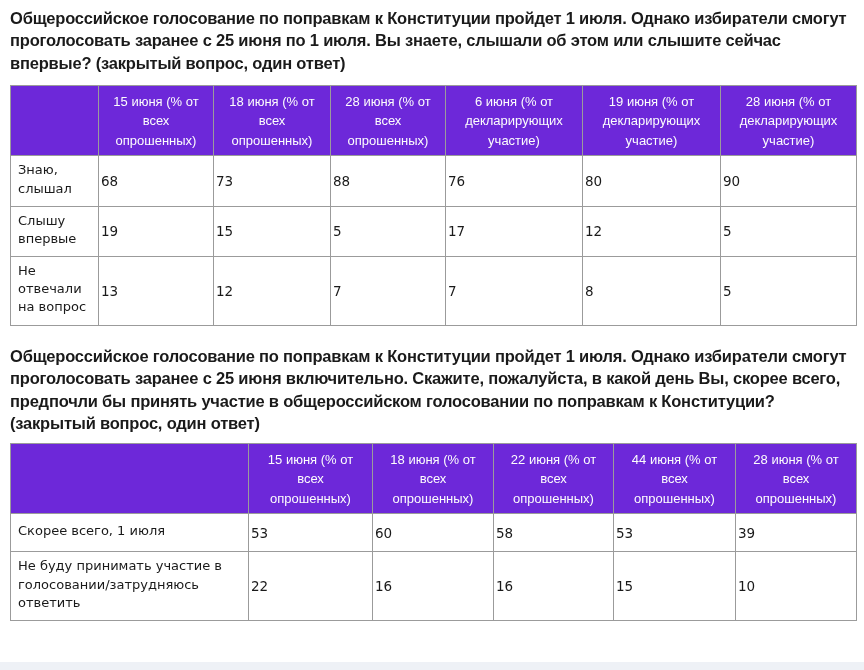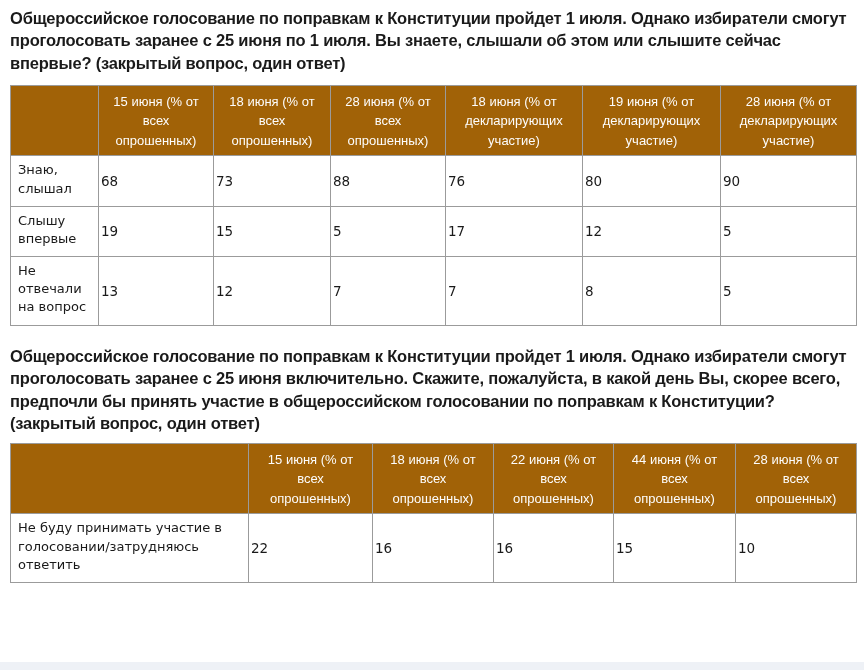--- a/index.html
+++ b/index.html
@@ -35,21 +35,21 @@
     border-collapse: collapse;
     table-layout: fixed;
     width: 846px;
   }
   table.data th,
   table.data td {
     border: 1px solid #9b9b9b;
     box-sizing: border-box;
   }
   table.data thead th {
-    background: #a16207;
+    background: #6d28d9;
     color: #fdfdfd;
     font-family: "Liberation Sans", sans-serif;
     font-weight: 400;
     font-size: 13px;
     line-height: 1.5;
     text-align: center;
     vertical-align: middle;
     height: 70px;
     padding: 5px 9px;
   }
@@ -100,21 +100,21 @@
         <col style="width:137px">
         <col style="width:138px">
         <col style="width:136px">
     </colgroup>
     <thead>
       <tr>
         <th></th>
         <th>15 июня (% от всех опрошенных)</th>
         <th>18 июня (% от всех опрошенных)</th>
         <th>28 июня (% от всех опрошенных)</th>
-        <th>18 июня (% от декларирующих участие)</th>
+        <th>6 июня (% от декларирующих участие)</th>
         <th>19 июня (% от декларирующих участие)</th>
         <th>28 июня (% от декларирующих участие)</th>
       </tr>
     </thead>
     <tbody>
       <tr>
         <td class="row-label">Знаю, слышал</td>
         <td class="num">68</td>
         <td class="num">73</td>
         <td class="num">88</td>
@@ -159,20 +159,28 @@
         <th></th>
         <th>15 июня (% от всех опрошенных)</th>
         <th>18 июня (% от всех опрошенных)</th>
         <th>22 июня (% от всех опрошенных)</th>
         <th>44 июня (% от всех опрошенных)</th>
         <th>28 июня (% от всех опрошенных)</th>
       </tr>
     </thead>
     <tbody>
       <tr>
+        <td class="row-label">Скорее всего, 1 июля</td>
+        <td class="num">53</td>
+        <td class="num">60</td>
+        <td class="num">58</td>
+        <td class="num">53</td>
+        <td class="num">39</td>
+      </tr>
+      <tr>
         <td class="row-label">Не буду принимать участие в голосовании/затрудняюсь ответить</td>
         <td class="num">22</td>
         <td class="num">16</td>
         <td class="num">16</td>
         <td class="num">15</td>
         <td class="num">10</td>
       </tr>
     </tbody>
   </table>
 

